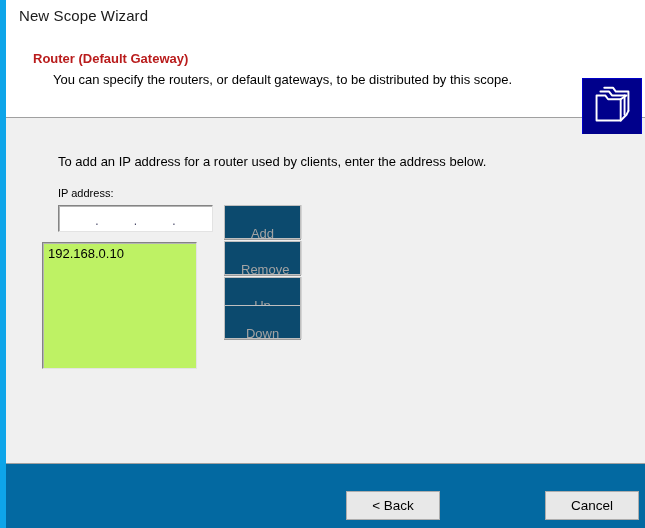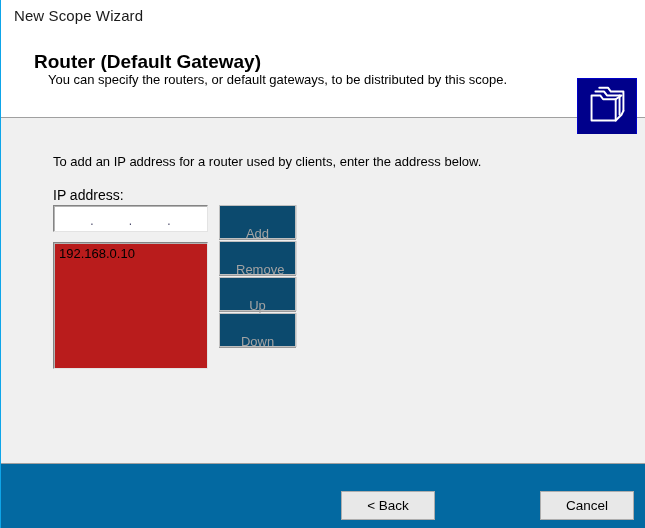--- a/index.html
+++ b/index.html
@@ -15,21 +15,21 @@
     font-family: "Liberation Sans", sans-serif;
     -webkit-font-smoothing: antialiased;
   }
 
   .dialog {
     position: relative;
     width: 645px;
     height: 528px;
     box-sizing: border-box;
     background: #f0f0f0;
-    border-left: 1px solid #0ea5e9;
+    border-left: 6px solid #0ea5e9;
     overflow: hidden;
   }
 
   
   .titlebar {
     position: absolute;
     left: 0;
     top: 0;
     width: 644px;
     height: 33px;
@@ -52,25 +52,25 @@
     left: 0;
     top: 33px;
     width: 644px;
     height: 85px;
     background: #ffffff;
     box-sizing: border-box;
     border-bottom: 1px solid #a0a0a0;
   }
   .header-title {
     position: absolute;
-    left: 33px;
+    left: 27px;
     top: 18px;
-    font-size: 19px;
+    font-size: 13px;
     font-weight: bold;
-    color: #000000;
+    color: #b91c1c;
     white-space: nowrap;
   }
   .header-sub {
     position: absolute;
     left: 47px;
     top: 39px;
     font-size: 13px;
     color: #000000;
     white-space: nowrap;
   }
@@ -107,21 +107,21 @@
     left: 52px;
     top: 20px;
     font-size: 13px;
     color: #000000;
     white-space: nowrap;
   }
   .field-label {
     position: absolute;
     left: 52px;
     top: 53px;
-    font-size: 14px;
+    font-size: 11px;
     color: #000000;
     white-space: nowrap;
   }
 
   
   .ip-input {
     position: absolute;
     left: 52px;
     top: 71px;
     width: 155px;
@@ -158,25 +158,25 @@
     font-size: 12px;
     color: #4a4a6a;
     line-height: 1;
     position: relative;
     top: 2px;
   }
 
   
   .ip-list {
     position: absolute;
-    left: 52px;
+    left: 36px;
     top: 108px;
     width: 155px;
     height: 127px;
-    background: #b91c1c;
+    background: #bef264;
     box-sizing: border-box;
     border-top: 1px solid #848484;
     border-left: 1px solid #848484;
     border-right: 1px solid #e3e3e3;
     border-bottom: 1px solid #e3e3e3;
     box-shadow: inset 1px 1px 0 #b4b4b4;
     overflow: hidden;
   }
   .ip-list-item {
     padding: 3px 0 0 5px;
@@ -199,21 +199,21 @@
     font-size: 13px;
     color: #a3a3a3;
     text-align: center;
     line-height: 23px;
     padding: 16px;
     box-shadow: 0 1px 0 #9a9a9a, 1px 0 0 #d4d4d4;
   }
   .side-btn.b1 { top: 71px; }
   .side-btn.b2 { top: 107px; }
   .side-btn.b3 { top: 143px; }
-  .side-btn.b4 { top: 179px; }
+  .side-btn.b4 { top: 171px; }
 
   
   .footer {
     position: absolute;
     left: 0;
     top: 463px;
     width: 644px;
     height: 65px;
     background: #0369a1;
     border-top: 1px solid #a0a0a0;

